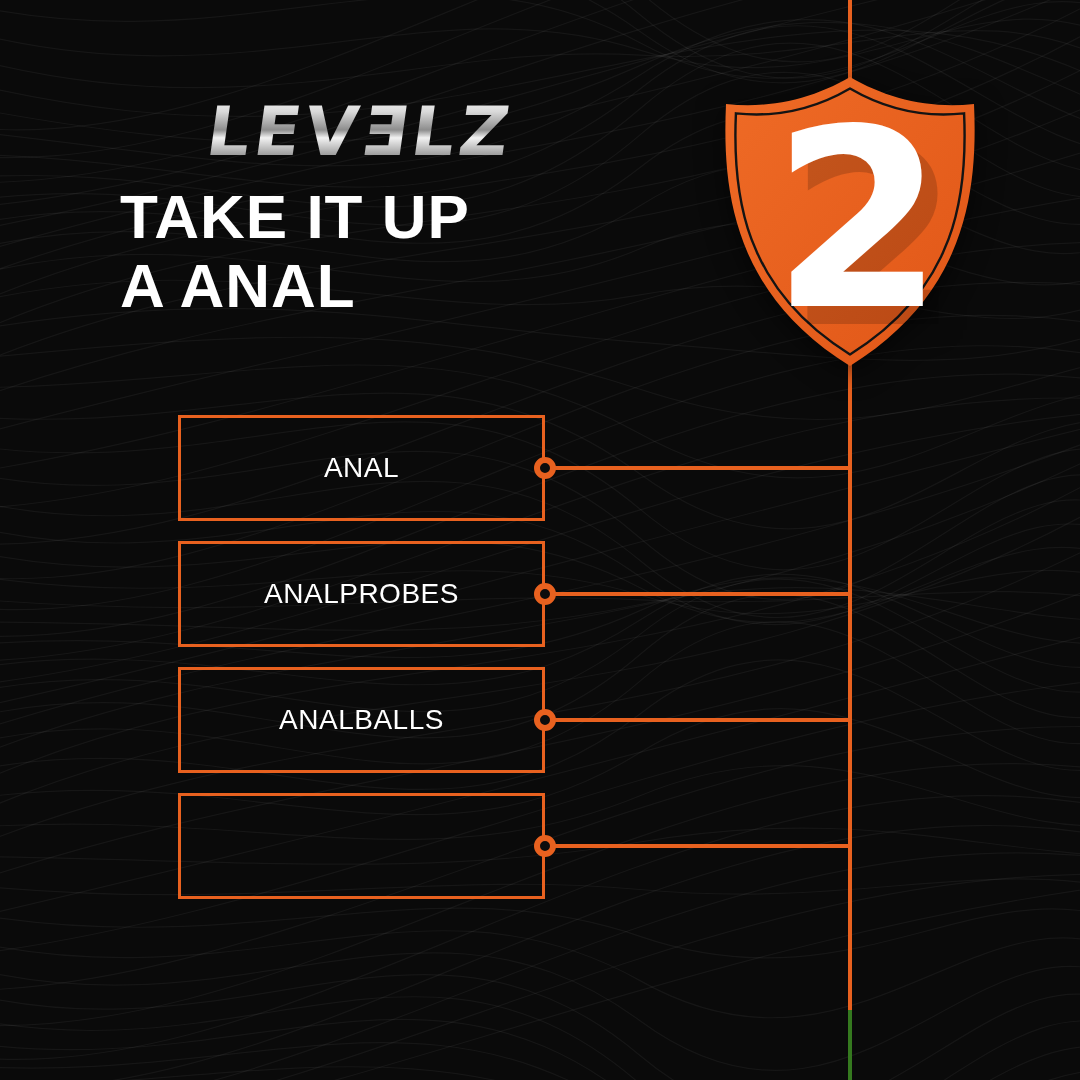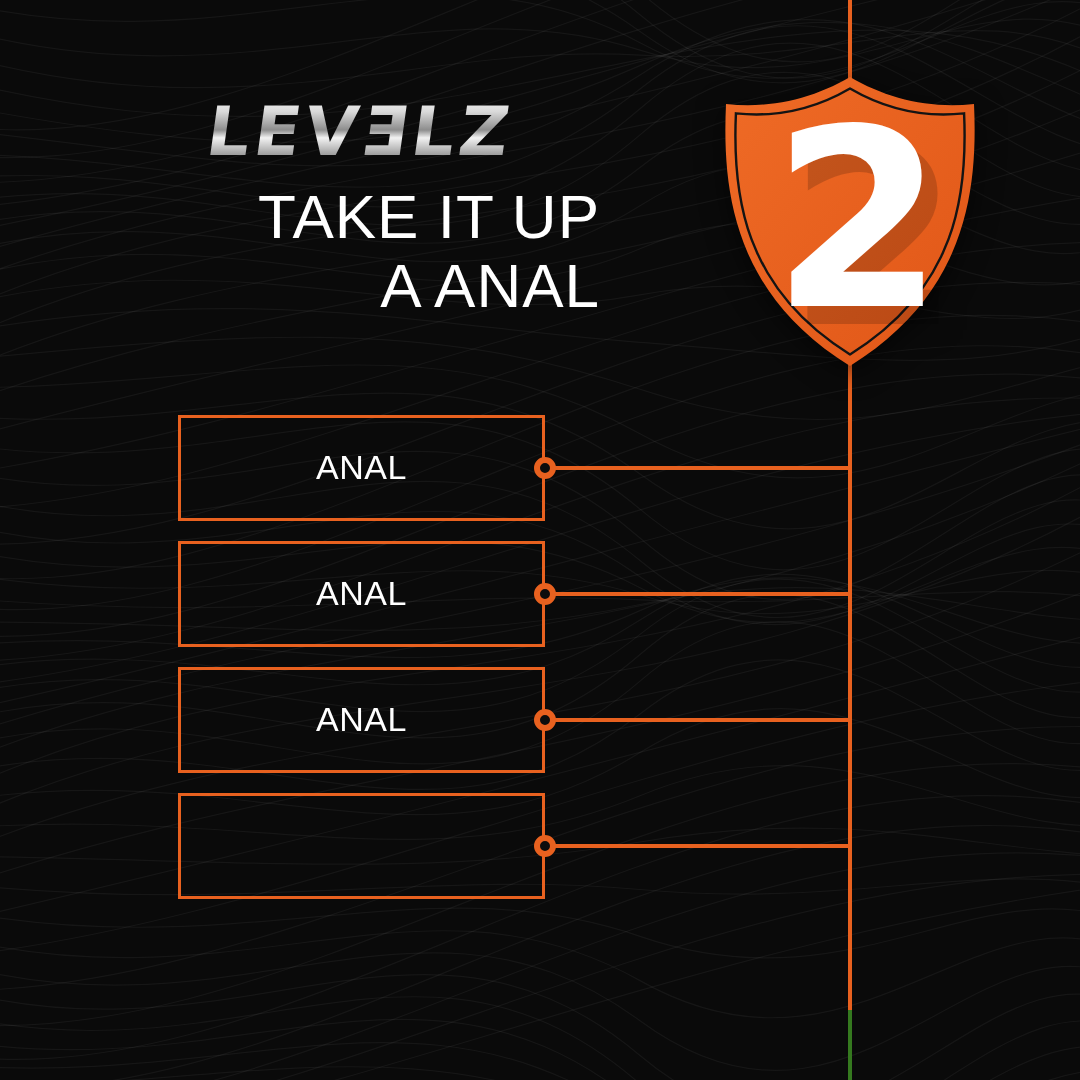--- a/index.html
+++ b/index.html
@@ -44,22 +44,22 @@
   @supports ((-webkit-background-clip:text) or (background-clip:text)){
     .logo-text{
       background:linear-gradient(180deg,#ffffff 0%,#d9d9d9 25%,#8d8d8d 48%,#f2f2f2 58%,#9c9c9c 80%,#5f5f5f 100%);
       -webkit-background-clip:text;background-clip:text;color:transparent;
     }
   }
 
   
   .tagline{
     position:absolute;left:120px;top:182px;width:480px;
-    text-align:right;z-index:3;color:var(--text);
-    font-weight:normal;font-size:62px;line-height:1.12;letter-spacing:1px;
+    text-align:left;z-index:3;color:var(--text);
+    font-weight:bold;font-size:62px;line-height:1.12;letter-spacing:1px;
   }
 
   
   .shield-wrap{
     position:absolute;left:716px;top:72px;width:268px;height:300px;z-index:3;
     filter:drop-shadow(0 6px 14px rgba(0,0,0,0.6));
   }
   .shield-wrap svg{position:absolute;inset:0;}
   .shield-num-shadow,.shield-num{
     position:absolute;inset:0;
@@ -69,21 +69,21 @@
   }
   .shield-num-shadow{color:rgba(0,0,0,0.17);transform:translate(24px,16px);}
   .shield-num{color:#ffffff;transform:translate(8px,-2px);}
 
   
   .cat{
     position:absolute;left:178px;width:367px;height:106px;
     box-sizing:border-box;border:3px solid var(--accent);
     display:flex;flex-direction:row;align-items:center;justify-content:center;
     z-index:3;color:var(--text);
-    font-size:34px;line-height:1.28;text-align:center;letter-spacing:0.5px;
+    font-size:28px;line-height:1.28;text-align:center;letter-spacing:0.5px;
   }
   .connector{
     position:absolute;left:545px;width:305px;height:4px;
     background:var(--accent);z-index:2;
   }
   .node{
     position:absolute;left:534px;width:22px;height:22px;
     box-sizing:border-box;border:6px solid var(--accent);
     border-radius:50%;background:#0d0d0d;z-index:4;
   }
@@ -216,22 +216,24 @@
 
   <div class="connector" style="top:844px"></div>
   <div class="node" style="top:835px"></div>
 
   <div class="cat" style="top:415px">
     <span>ANAL</span>
   </div>
 
   <div class="cat" style="top:541px">
     <span>ANAL</span>
+    <span>PROBES</span>
   </div>
 
   <div class="cat" style="top:667px">
     <span>ANAL</span>
+    <span>BALLS</span>
   </div>
 
   <div class="cat" style="top:793px">
   </div>
 
 </div>
 
 </body></html>

